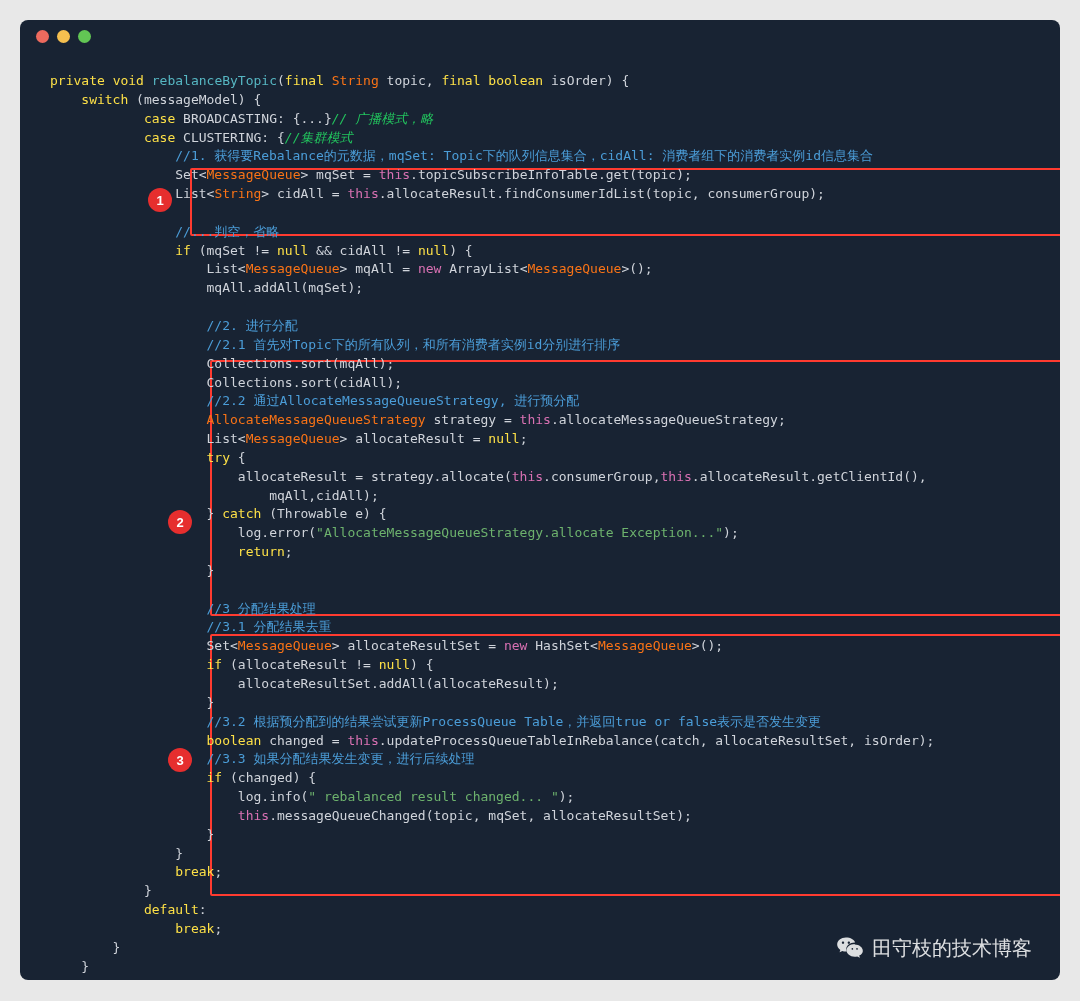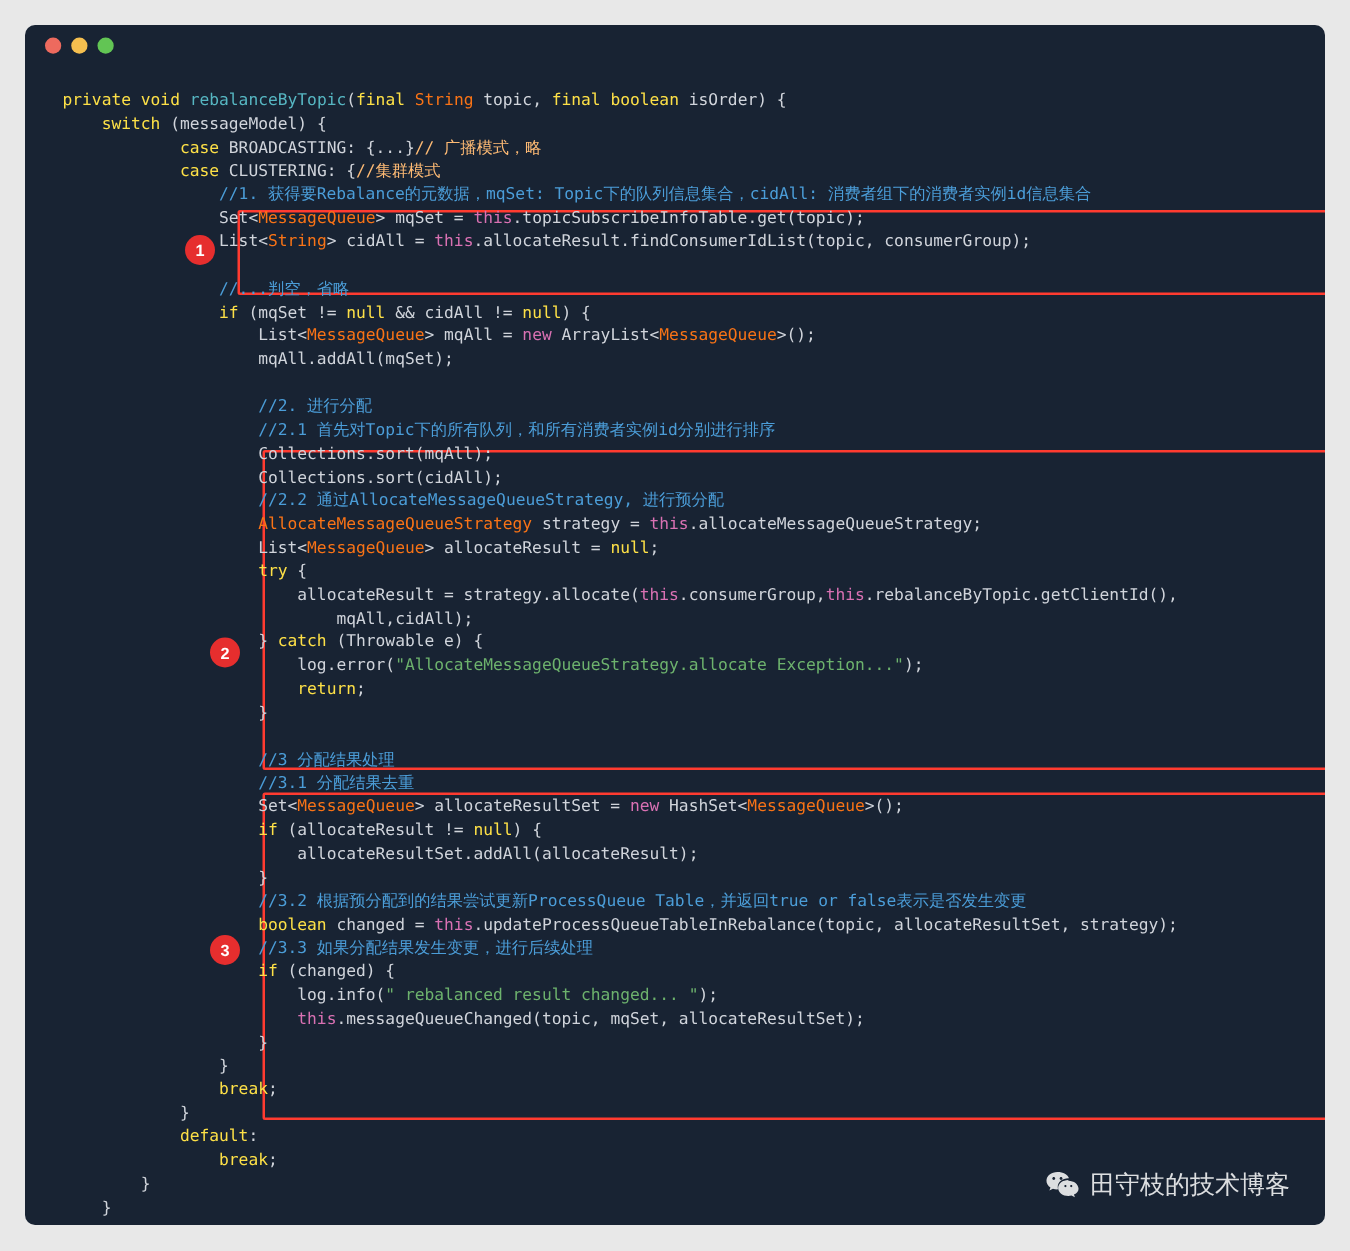--- a/index.html
+++ b/index.html
@@ -34,21 +34,21 @@
       line-height: 1.45;
       color: #d0d4db;
       position: relative;
       white-space: pre;
       font-family: 'Monaco', 'Menlo', 'Consolas', monospace;
     }
     .kw { color: #fde047; }
     .type { color: #f97316; }
     .fn { color: #56b6c2; }
     .str { color: #6db26d; }
-    .cmt { color: #fdba74; }
+    .cmt { color: #22c55e; font-style: italic; }
     .cmt-blue { color: #4b9dd8; }
     .this { color: #d971b3; margin-top: 16px; }
     .new { color: #d971b3; }
     .highlight-box {
       position: absolute;
       border: 2px solid #ff3b30;
       border-radius: 2px;
       pointer-events: none;
     }
     .box1 { left: 170px; top: 148px; width: 880px; height: 68px; }
@@ -72,21 +72,21 @@
     .badge2 { left: 148px; top: 490px; }
     .badge3 { left: 148px; top: 728px; }
     .watermark {
       position: absolute;
       right: 28px;
       bottom: 18px;
       color: rgba(255,255,255,0.85);
       font-size: 20px;
       font-family: 'Microsoft YaHei', sans-serif;
       display: flex;
-      align-items: flex-start;
+      align-items: center;
       gap: 8px;
     }
     .wechat-icon {
       width: 28px;
       height: 28px;
       display: flex;
       align-items: center;
       justify-content: center;
     }
   </style>
@@ -121,35 +121,35 @@
 <span>                    mqAll.addAll(mqSet);</span>
 <span></span>
 <span class="cmt-blue">                    //2. 进行分配</span>
 <span class="cmt-blue">                    //2.1 首先对Topic下的所有队列，和所有消费者实例id分别进行排序</span>
 <span>                    Collections.sort(mqAll);</span>
 <span>                    Collections.sort(cidAll);</span>
 <span class="cmt-blue">                    //2.2 通过AllocateMessageQueueStrategy, 进行预分配</span>
 <span class="type">                    AllocateMessageQueueStrategy</span><span> strategy = </span><span class="this">this</span><span>.allocateMessageQueueStrategy;</span>
 <span>                    List&lt;</span><span class="type">MessageQueue</span><span>&gt; allocateResult = </span><span class="kw">null</span><span>;</span>
 <span class="kw">                    try</span><span> {</span>
-<span>                        allocateResult = strategy.allocate(</span><span class="this">this</span><span>.consumerGroup,</span><span class="this">this</span><span>.rebalanceByTopic.getClientId(),</span>
+<span>                        allocateResult = strategy.allocate(</span><span class="this">this</span><span>.consumerGroup,</span><span class="this">this</span><span>.allocateResult.getClientId(),</span>
 <span>                            mqAll,cidAll);</span>
 <span>                    } </span><span class="kw">catch</span><span> (Throwable e) {</span>
 <span>                        log.error(</span><span class="str">"AllocateMessageQueueStrategy.allocate Exception..."</span><span>);</span>
 <span class="kw">                        return</span><span>;</span>
 <span>                    }</span>
 <span></span>
 <span class="cmt-blue">                    //3 分配结果处理</span>
 <span class="cmt-blue">                    //3.1 分配结果去重</span>
 <span>                    Set&lt;</span><span class="type">MessageQueue</span><span>&gt; allocateResultSet = </span><span class="new">new</span><span> HashSet&lt;</span><span class="type">MessageQueue</span><span>&gt;();</span>
 <span class="kw">                    if</span><span> (allocateResult != </span><span class="kw">null</span><span>) {</span>
 <span>                        allocateResultSet.addAll(allocateResult);</span>
 <span>                    }</span>
 <span class="cmt-blue">                    //3.2 根据预分配到的结果尝试更新ProcessQueue Table，并返回true or false表示是否发生变更</span>
-<span class="kw">                    boolean</span><span> changed = </span><span class="this">this</span><span>.updateProcessQueueTableInRebalance(topic, allocateResultSet, strategy);</span>
+<span class="kw">                    boolean</span><span> changed = </span><span class="this">this</span><span>.updateProcessQueueTableInRebalance(catch, allocateResultSet, isOrder);</span>
 <span class="cmt-blue">                    //3.3 如果分配结果发生变更，进行后续处理</span>
 <span class="kw">                    if</span><span> (changed) {</span>
 <span>                        log.info(</span><span class="str">" rebalanced result changed... "</span><span>);</span>
 <span>                        </span><span class="this">this</span><span>.messageQueueChanged(topic, mqSet, allocateResultSet);</span>
 <span>                    }</span>
 <span>                }</span>
 <span class="kw">                break</span><span>;</span>
 <span>            }</span>
 <span class="kw">            default</span><span>:</span>
 <span class="kw">                break</span><span>;</span>

